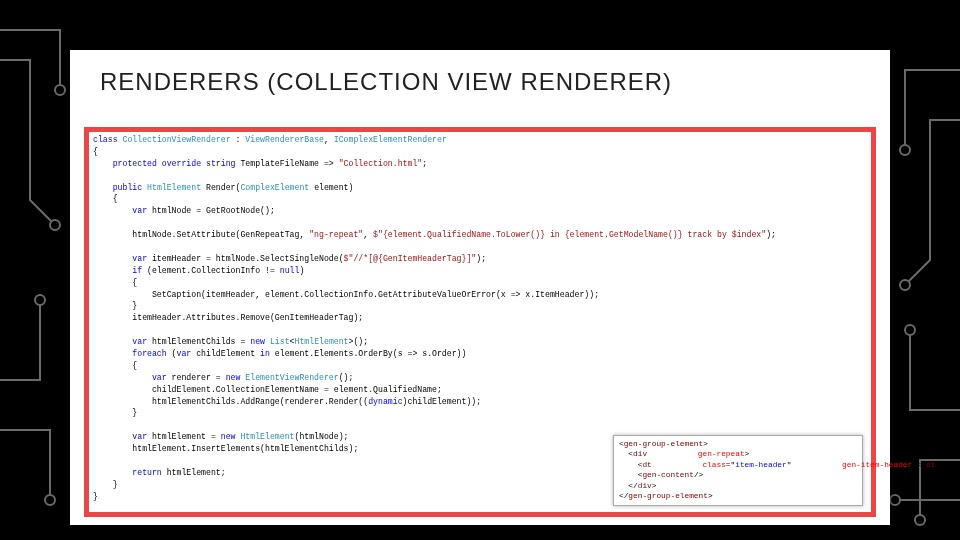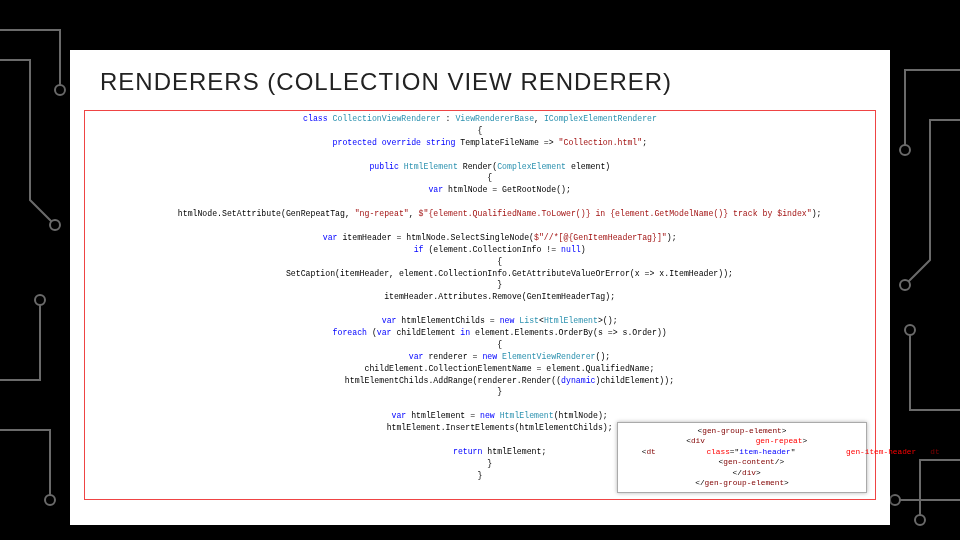--- a/index.html
+++ b/index.html
@@ -23,32 +23,31 @@
   .title {
     font-size: 24px;
     letter-spacing: 1px;
     font-weight: 400;
     color: #222;
     padding: 18px 30px 14px 30px;
     font-family: "Century Gothic", "Segoe UI", Arial, sans-serif;
   }
 
   .code-area {
-    margin: 0 14px 12px 14px;
+    margin: 17px 14px 12px 14px;
     background: #fff;
-    border: 1px solid #ef4444;
+    border: 5px solid #ef4444;
     font-family: Consolas, "Courier New", monospace;
     font-size: 8.2px;
     line-height: 1.45;
     white-space: pre;
     color: #000;
     padding: 2px 4px;
     position: relative;
     height: 390px;
-    text-align: center;
   }
 
   .kw   { color: #0000ff; }
   .type { color: #2b91af; }
   .str  { color: #a31515; }
 
   .snippet {
     position: absolute;
     right: 8px;
     bottom: 6px;

